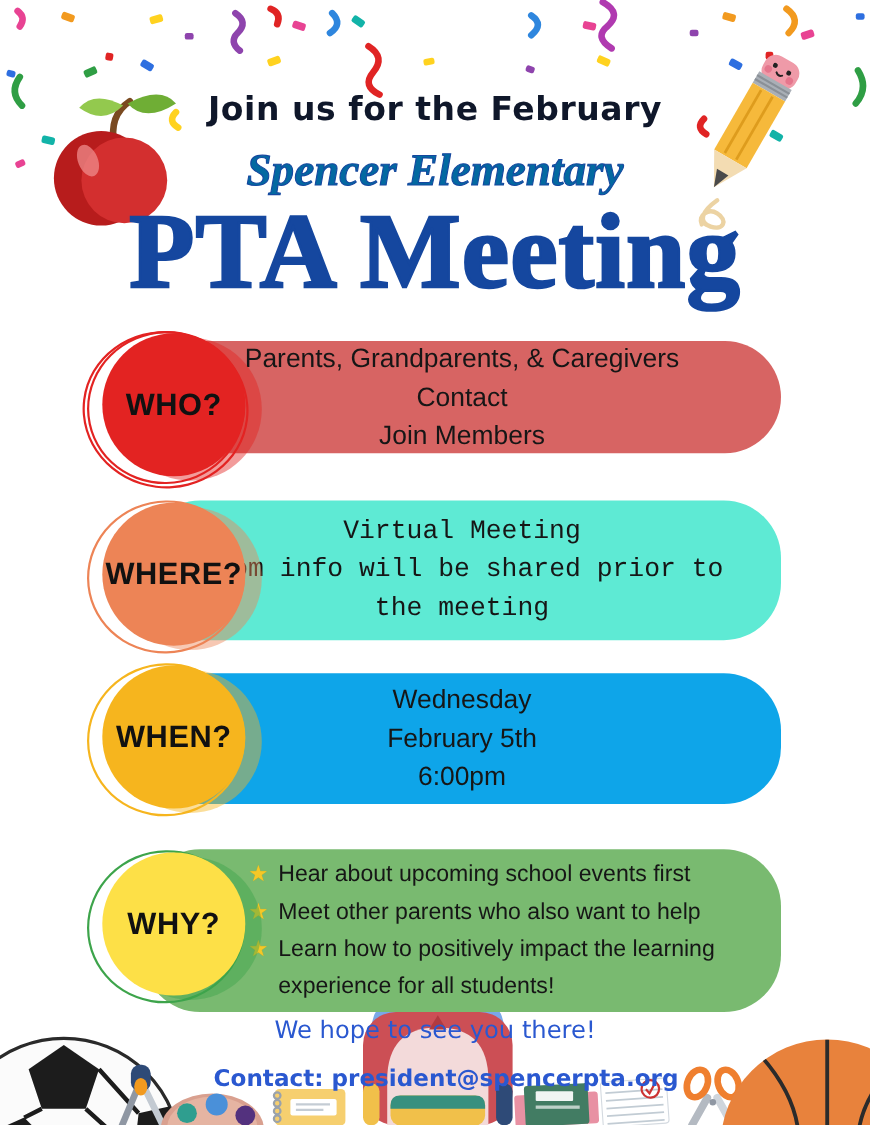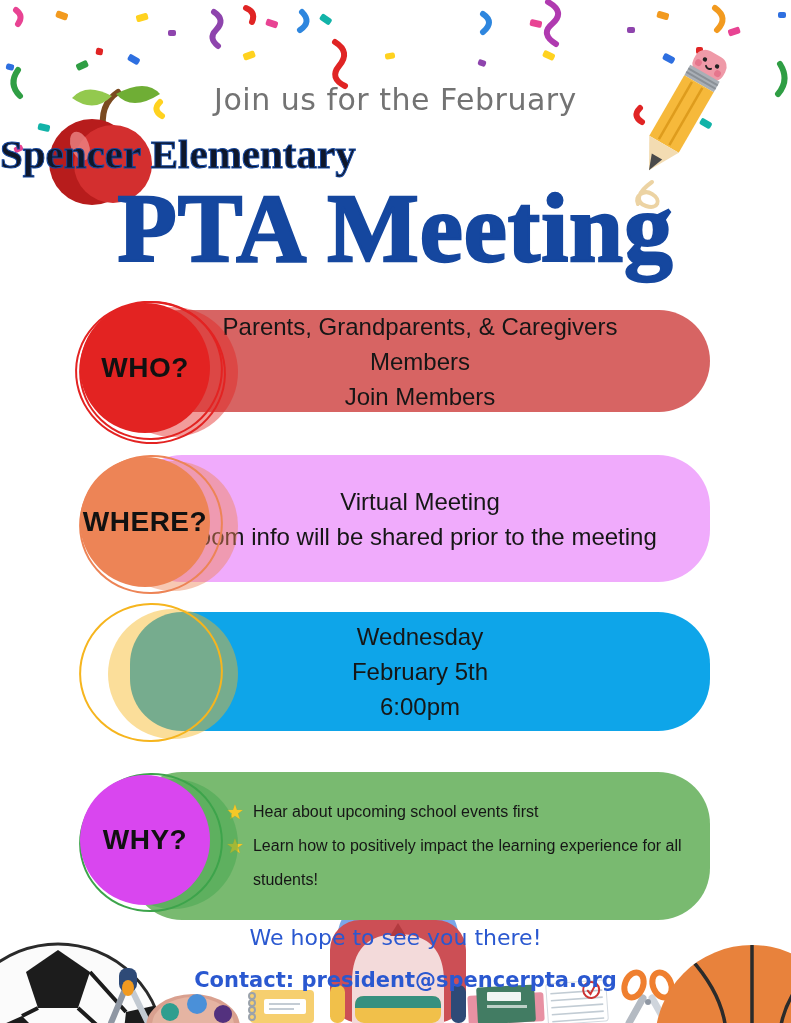--- a/index.html
+++ b/index.html
@@ -7,71 +7,71 @@
     position:relative;width:791px;height:1023px;margin:0 auto;
     background:#ffffff;overflow:hidden;
     font-family:"Liberation Sans",sans-serif;
   }
   svg{display:block;}
   .layer{position:absolute;left:0;top:0;pointer-events:none;}
 
   
   .intro{
     position:absolute;top:82px;left:0;width:100%;text-align:center;
-    font-family:"DejaVu Sans",sans-serif;font-weight:400;font-size:30px;
-    color:#737373;letter-spacing:.5px;z-index:6;
+    font-family:"DejaVu Sans",sans-serif;font-weight:700;font-size:30px;
+    color:#0f172a;letter-spacing:.5px;z-index:6;
   }
   .school{
-    position:absolute;top:130px;left:0;width:100%;text-align:left;
+    position:absolute;top:130px;left:0;width:100%;text-align:center;
     font-family:"Liberation Serif",serif;font-weight:700;font-size:41px;
-    color:#0f172a;-webkit-text-stroke:1px #15479f;z-index:6;
+    color:#0369a1;-webkit-text-stroke:1px #15479f;z-index:6;font-style:italic;
   }
   .title{
     position:absolute;top:176px;left:0;width:100%;text-align:center;
     font-family:"Liberation Serif",serif;font-weight:700;font-size:97px;line-height:1.1;
     color:#15479f;-webkit-text-stroke:2.4px #15479f;letter-spacing:1px;z-index:6;
   }
 
   
   .row{position:absolute;left:0;width:791px;z-index:4;}
   .row-who{top:303px;height:142px;}
   .row-where{top:453px;height:142px;}
   .row-when{top:603px;height:142px;}
   .row-why{top:768px;height:155px;}
 
   .box{
     position:absolute;left:130px;width:580px;border-radius:52px;
     display:flex;flex-direction:column;justify-content:center;align-items:center;
     z-index:1;
   }
   .box-who{top:7px;height:102px;background:#d76463;}
-  .box-where{top:2px;height:127px;background:#f0abfc;}
+  .box-where{top:2px;height:127px;background:#5eead4;font-family:Liberation Mono, monospace;}
   .box-when{top:9px;height:119px;background:#0ea5e9;}
   .box-why{top:4px;height:148px;background:#79ba70;align-items:stretch;}
 
   .bline{
     margin:0;font-size:24px;line-height:35px;color:#161616;text-align:center;
     font-weight:500;
   }
   .wrap-line{max-width:505px;}
 
   .why-list{
     list-style:none;margin:0;padding:0 6px 0 96px;height:100%;
     display:flex;flex-direction:column;justify-content:center;
   }
   .why-list li{
     display:flex;align-items:flex-start;
-    font-size:16px;line-height:34px;color:#161616;font-weight:500;
+    font-size:21px;line-height:34px;color:#161616;font-weight:500;
   }
   .star{flex:0 0 auto;color:#f5c827;margin-right:9px;font-size:20px;line-height:34px;
         text-shadow:0 0 1px #d9a40c;}
   .star::before{content:"★";}
 
   .bubble{
-    position:absolute;left:80px;width:130px;height:130px;border-radius:50%;
+    position:absolute;left:93px;width:130px;height:130px;border-radius:50%;
     display:flex;align-items:center;justify-content:center;z-index:3;
   }
   .bubble-ghost{
     position:absolute;left:108px;width:130px;height:130px;border-radius:50%;
     opacity:.45;z-index:2;
   }
   .bubble-ring{
     position:absolute;left:79px;width:140px;height:135px;border-radius:50%;
     border:2px solid;transform:rotate(-12deg);z-index:3;background:transparent;
   }
@@ -81,21 +81,21 @@
   }
   .bubble-label{
     font-size:28px;font-weight:700;color:#111;letter-spacing:.5px;
   }
   .c-who{background:#e32322;top:0;}      .g-who{background:#e32322;top:4px;}
   .r-who,.r2-who{border-color:#e32322;top:-2px;}
   .c-where{background:#ed8456;top:4px;}  .g-where{background:#ed8456;top:8px;}
   .r-where{border-color:#ed8456;top:2px;}
   .c-when{background:#f6b51e;top:2px;}   .g-when{background:#f6b51e;top:6px;}
   .r-when{border-color:#f6b51e;top:0;}
-  .c-why{background:#d946ef;top:7px;}    .g-why{background:#3da44b;top:11px;}
+  .c-why{background:#fde047;top:7px;}    .g-why{background:#3da44b;top:11px;}
   .r-why{border-color:#3da44b;top:5px;}
 
   
   .hope{
     position:absolute;top:925px;left:0;width:100%;text-align:center;
     font-family:"DejaVu Sans",sans-serif;font-weight:400;font-size:22px;
     color:#2a58d0;z-index:6;
   }
   .contact{
     position:absolute;top:968px;left:0;width:100%;text-align:center;
@@ -288,21 +288,21 @@
     </g>
   </svg>
 
   <div class="intro">Join us for the February</div>
   <div class="school">Spencer Elementary</div>
   <div class="title">PTA Meeting</div>
 
   <section class="row row-who">
     <div class="box box-who">
       <p class="bline">Parents, Grandparents, &amp; Caregivers</p>
-      <p class="bline">Members</p>
+      <p class="bline">Contact</p>
       <p class="bline">Join Members</p>
     </div>
     <div class="bubble-ghost g-who"></div>
     <div class="bubble-ring r-who"></div>
     <div class="bubble-ring2 r-who"></div>
     <div class="bubble c-who">
       <span class="bubble-label">WHO?</span>
     </div>
   </section>
 
@@ -319,31 +319,38 @@
   </section>
 
   <section class="row row-when">
     <div class="box box-when">
       <p class="bline">Wednesday</p>
       <p class="bline">February 5th</p>
       <p class="bline">6:00pm</p>
     </div>
     <div class="bubble-ghost g-when"></div>
     <div class="bubble-ring r-when"></div>
+    <div class="bubble c-when">
+      <span class="bubble-label">WHEN?</span>
+    </div>
   </section>
 
   <section class="row row-why">
     <div class="box box-why">
       <ul class="why-list">
         <li>
           <span class="star"></span>
           <span>Hear about upcoming school events first</span>
         </li>
         <li>
           <span class="star"></span>
+          <span>Meet other parents who also want to help</span>
+        </li>
+        <li>
+          <span class="star"></span>
           <span>Learn how to positively impact the learning experience for all students!</span>
         </li>
       </ul>
     </div>
     <div class="bubble-ghost g-why"></div>
     <div class="bubble-ring r-why"></div>
     <div class="bubble c-why">
       <span class="bubble-label">WHY?</span>
     </div>
   </section>

